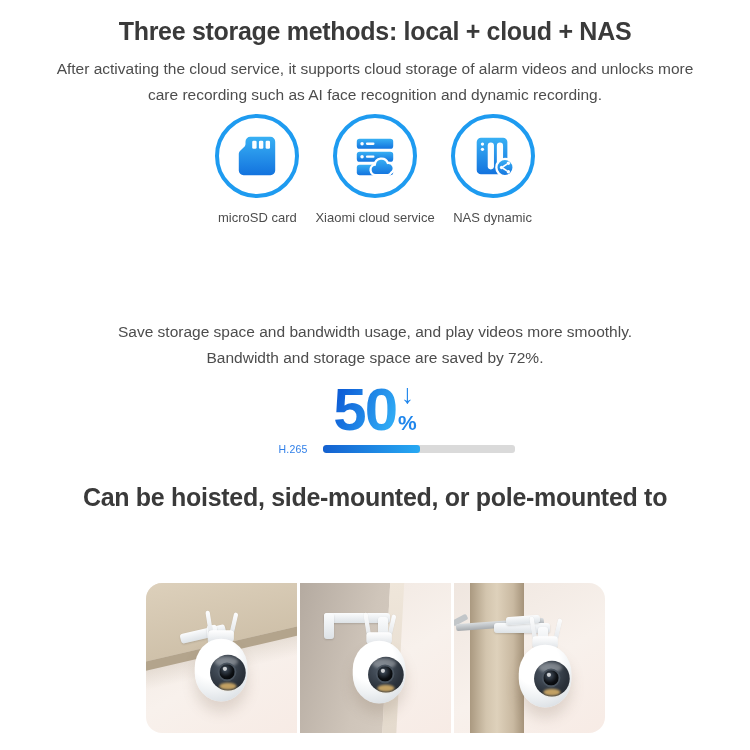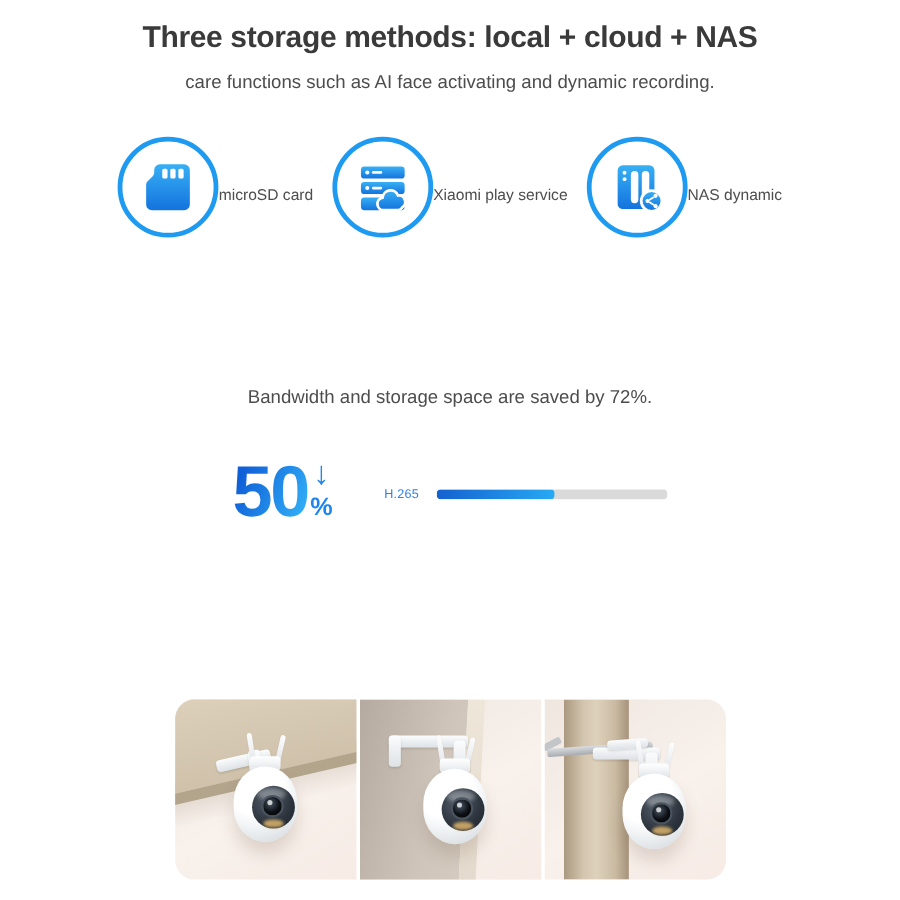--- a/index.html
+++ b/index.html
@@ -19,31 +19,31 @@
   .t1{top:16px;}
   .sub1{top:56px;}
   .t2{top:255px;}
   .sub2{top:319px;}
   .t3{top:482px;font-size:25px;}
   
   .icons-row{
     position:absolute;top:114px;left:0;right:0;
     display:flex;justify-content:center;align-items:flex-start;gap:16px;
   }
-  .icon-item{display:flex;flex-direction:row;align-items:center;min-width:80px;text-align:right;}
+  .icon-item{display:flex;flex-direction:column;align-items:center;min-width:80px;text-align:right;}
   .icon-circle{
     width:76px;height:76px;border:4px solid #1e9bf0;border-radius:50%;
     display:flex;align-items:center;justify-content:center;background:#fff;box-sizing:content-box;
   }
   .icon-circle svg{width:46px;height:46px;display:block;}
   .icon-label{margin-top:12px;font-size:13px;color:#4d4d4d;white-space:nowrap;}
   
   .graphic{
     position:absolute;top:381px;left:0;right:0;
-    display:flex;justify-content:center;align-items:center;
+    display:flex;justify-content:center;align-items:center;flex-direction:column;
   }
   .stat{display:flex;align-items:flex-start;}
   .stat-value{
     font-size:60px;line-height:58px;font-weight:700;letter-spacing:-2px;color:#1b82ea;
   }
   @supports (-webkit-background-clip: text){
     .stat-value{
       background:linear-gradient(115deg,#0f5fd7 15%,#2fa9f4 85%);
       -webkit-background-clip:text;-webkit-text-fill-color:transparent;
     }
@@ -139,21 +139,22 @@
     background:#ddb46a;opacity:.85;filter:blur(1.5px);
   }
 </style>
 </head>
 <body>
 
 <div class="page">
 
   <div class="h-title t1">Three storage methods: local + cloud + NAS</div>
   <div class="sub sub1">
-    <div>care functions such as AI face activating and dynamic recording.</div>
+    <div>After activating the cloud service, it supports cloud storage of alarm videos and unlocks more</div>
+    <div>care recording such as AI face recognition and dynamic recording.</div>
   </div>
 
   <div class="icons-row">
 
     <div class="icon-item">
       <div class="icon-circle">
         <svg viewBox="0 0 48 48">
           <defs>
             <linearGradient id="bg1" x1="0" y1="0" x2="0" y2="1">
               <stop offset="0" stop-color="#38b0f4"></stop>
@@ -181,21 +182,21 @@
           <rect x="5" y="6" width="38" height="10.5" rx="3" fill="url(#bg2)"></rect>
           <rect x="5" y="19.5" width="38" height="10.5" rx="3" fill="url(#bg2)"></rect>
           <rect x="5" y="33" width="38" height="11" rx="3" fill="url(#bg2)"></rect>
           <circle cx="10.5" cy="11.2" r="1.8" fill="#fdfeff"></circle>
           <rect x="14.5" y="10" width="9" height="2.4" rx="1.2" fill="#fdfeff"></rect>
           <circle cx="10.5" cy="24.7" r="1.8" fill="#fdfeff"></circle>
           <rect x="14.5" y="23.5" width="9" height="2.4" rx="1.2" fill="#fdfeff"></rect>
           <path fill="url(#bg2)" stroke="#ffffff" stroke-width="2.4" d="M25 44 a5.5 5.5 0 0 1 -1.2-10.9 a7 7 0 0 1 13.5-1.9 a5.6 5.6 0 0 1 3.6 10.3 a5 5 0 0 1 -3.4 2.5 z"></path>
         </svg>
       </div>
-      <div class="icon-label">Xiaomi play service</div>
+      <div class="icon-label">Xiaomi cloud service</div>
     </div>
 
     <div class="icon-item">
       <div class="icon-circle">
         <svg viewBox="0 0 48 48">
           <defs>
             <linearGradient id="bg3" x1="0" y1="0" x2="0" y2="1">
               <stop offset="0" stop-color="#38b0f4"></stop>
                 <stop offset="1" stop-color="#1373de"></stop>
             </linearGradient>
@@ -213,20 +214,21 @@
         </svg>
       </div>
       <div class="icon-label">NAS dynamic</div>
     </div>
 
   </div>
 
   <div class="h-title t2">
   </div>
   <div class="sub sub2">
+    <div>Save storage space and bandwidth usage, and play videos more smoothly.</div>
     <div>Bandwidth and storage space are saved by 72%.</div>
   </div>
 
   <div class="graphic">
     <div class="stat">
       <span class="stat-value">50</span>
       <span class="stat-col">
         <span class="stat-arrow">↓</span>
         <span class="stat-unit">%</span>
       </span>
@@ -235,20 +237,21 @@
       <div class="bar-row">
         <span class="bar-label blue">H.265</span>
         <span class="bar-track">
           <span class="bar-fill fill-h265" style="display: block; width: 51%;"></span>
         </span>
       </div>
     </div>
   </div>
 
   <div class="h-title t3">
+    <div>Can be hoisted, side-mounted, or pole-mounted to</div>
   </div>
 
   <div class="scenes">
 
     <div class="scene first">
       <div class="slab-shadow"></div>
       <div class="slab"></div>
       <div class="bk" style="left:34px;top:46px;width:46px;height:10px;transform:rotate(-13deg);"></div>
       <div class="bk" style="left:62px;top:42px;width:10px;height:34px;transform:rotate(-5deg);"></div>
       <div class="cam" style="left:36px;top:48px;">

